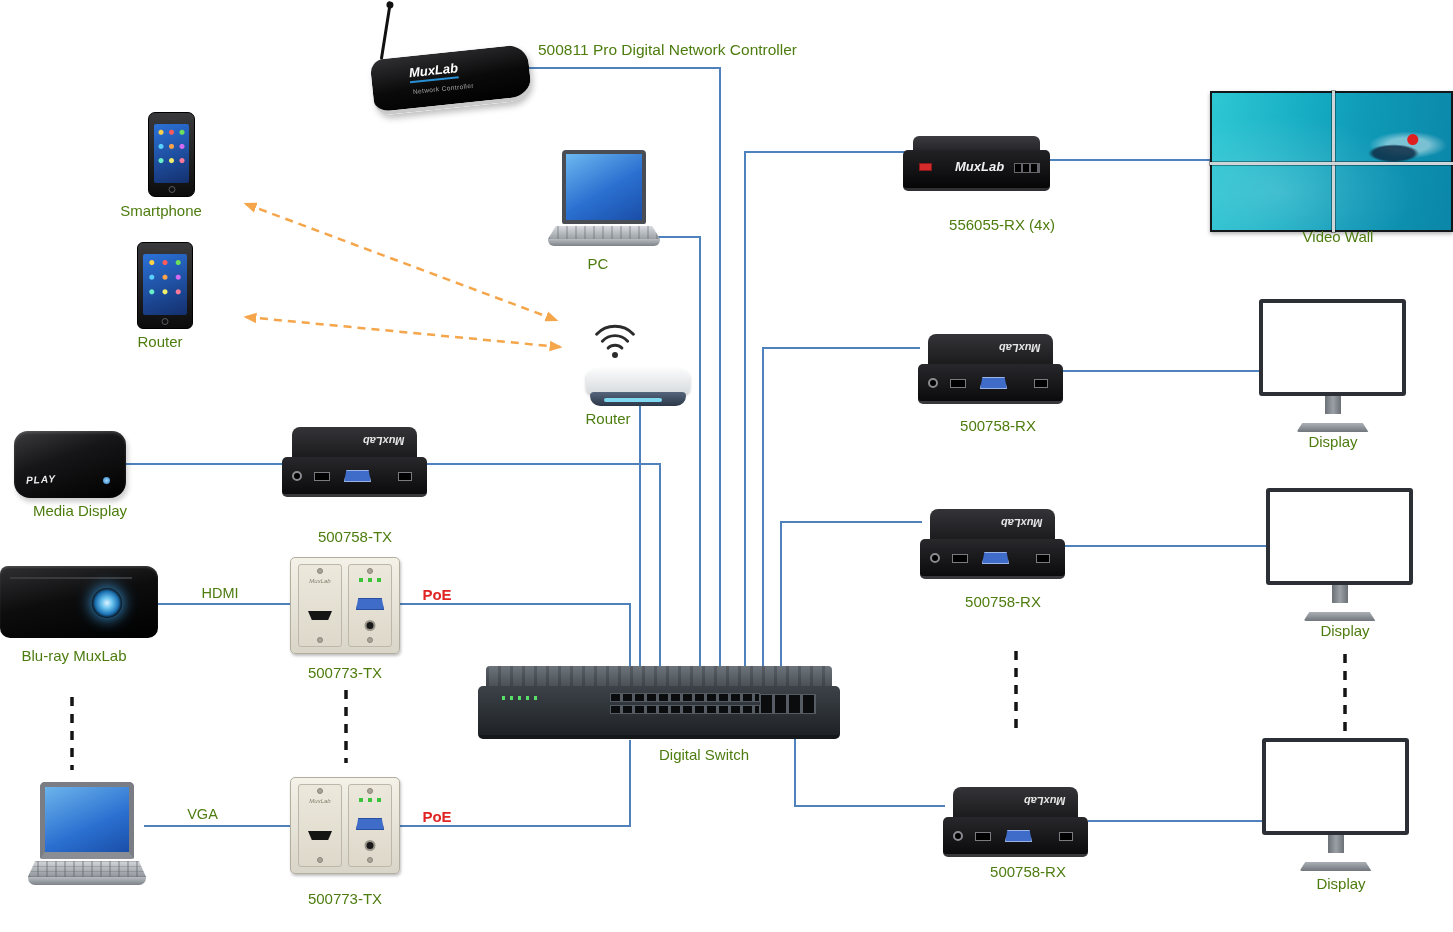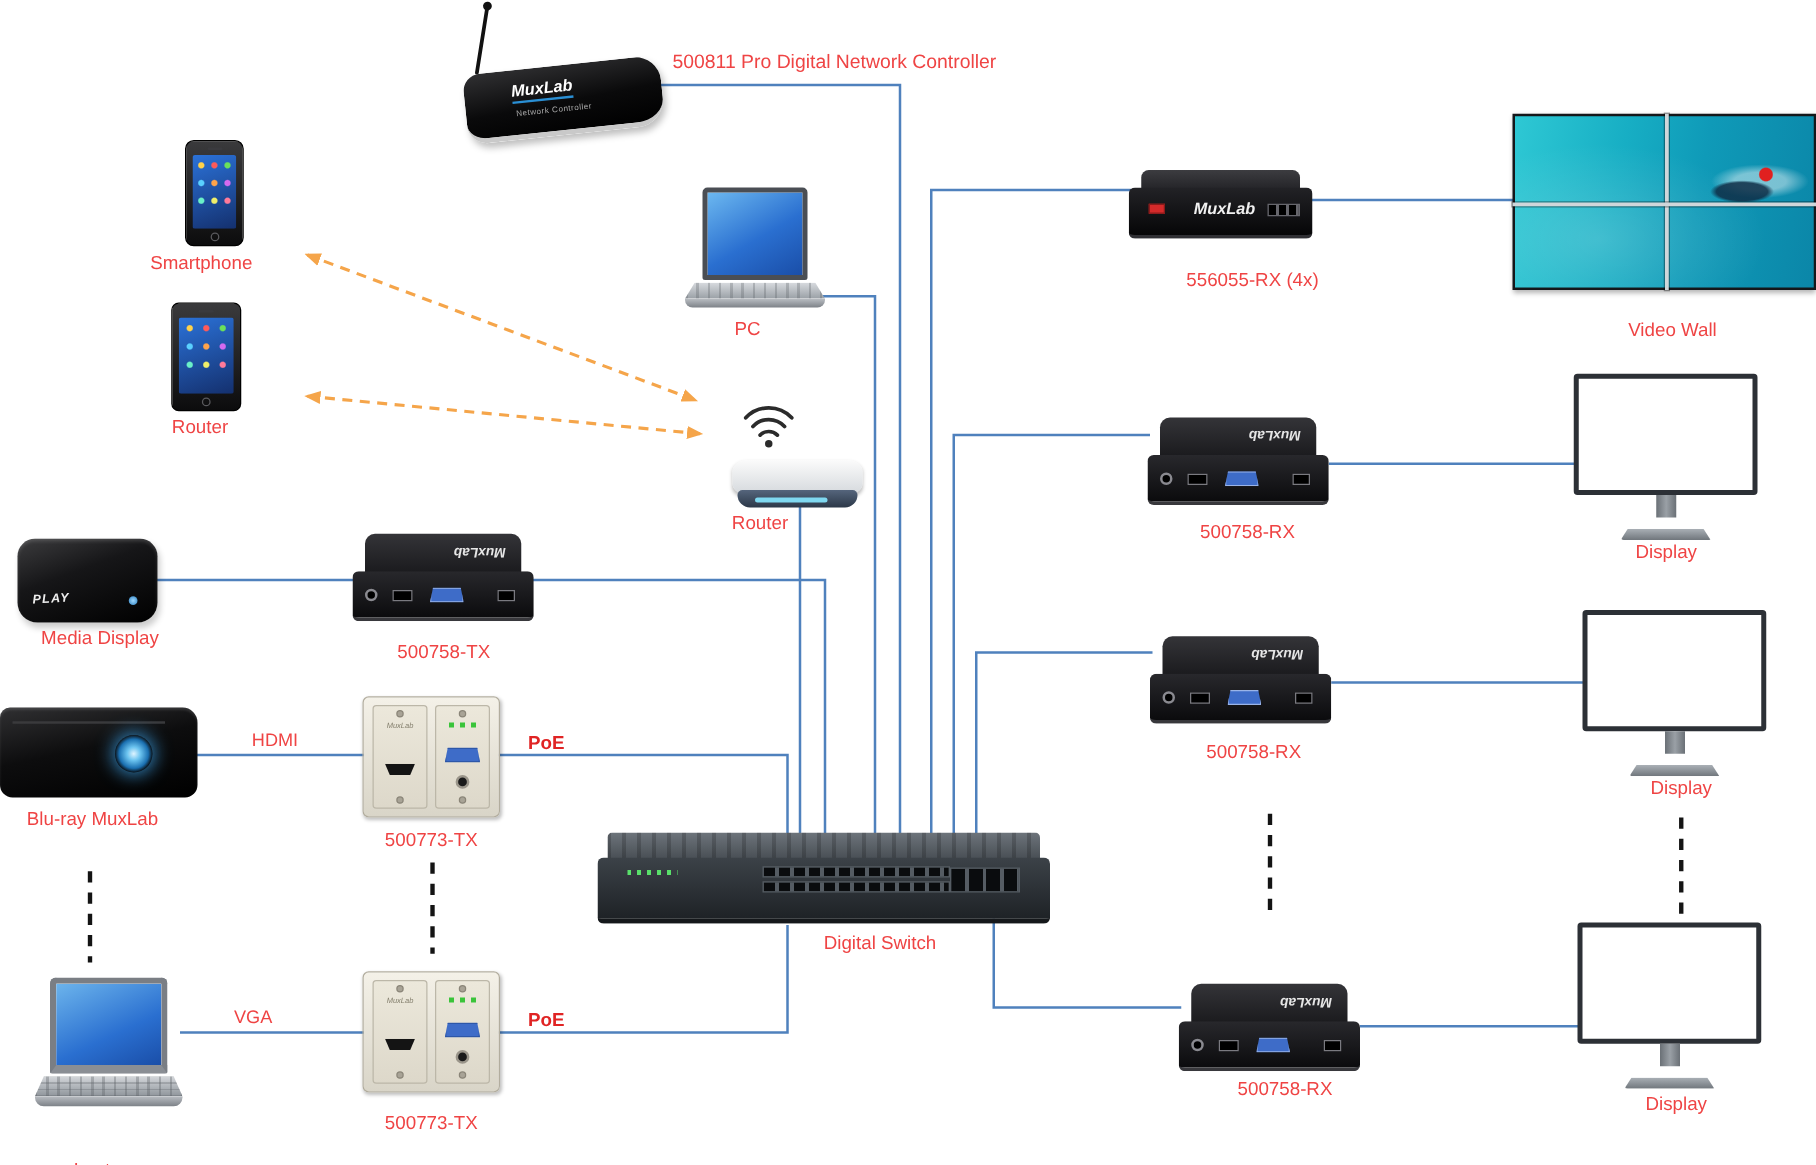--- a/index.html
+++ b/index.html
@@ -1,21 +1,21 @@
 <!DOCTYPE html>
 <html><head>
 <meta charset="utf-8">
 <style>
   *{box-sizing:border-box;margin:0;padding:0}
   html,body{background:#fff}
   body{font-family:"Liberation Sans","DejaVu Sans",sans-serif;color:#1f1f1f}
   .canvas{position:relative;width:1453px;height:932px;background:#fff;overflow:hidden}
   .wires{position:absolute;left:0;top:0;z-index:1}
   .dev{position:absolute;z-index:2}
-  .lbl{position:absolute;z-index:3;font-size:15px;color:#ef4444;text-align:center;line-height:1.45}
+  .lbl{position:absolute;z-index:3;font-size:15px;color:#4d7c0f;text-align:center;line-height:1.45}
   .lbl.title{font-size:15.5px;text-align:left}
   .lbl.poe{color:#e02424;font-weight:bold}
 
   
   .ctrl{left:368px;top:6px;width:170px;height:108px}
   .ctrl-ant{position:absolute;left:16px;top:0;width:3px;height:54px;background:#111;border-radius:2px;transform:rotate(9deg)}
   .ctrl-ant::before{content:"";position:absolute;top:-5px;left:-2px;width:7px;height:7px;background:#111;border-radius:50%}
   .ctrl-body{position:absolute;left:4px;top:46px;width:158px;height:56px;background:linear-gradient(175deg,#303032 0%,#0a0a0b 55%,#000 100%);border-radius:14px 20px 22px 16px;transform:rotate(-6deg);border-bottom:4px solid #c9c9c9;box-shadow:2px 4px 6px rgba(0,0,0,.25)}
   .ctrl-brand{position:absolute;left:38px;top:9px;color:#fff;font-style:italic;font-weight:bold;font-size:13px;border-bottom:2px solid #2a8fd4;padding-bottom:1px}
   .ctrl-sub{position:absolute;left:40px;top:32px;color:#aaa;font-size:6.5px;letter-spacing:.4px}
@@ -342,28 +342,28 @@
     <div class="disp-neck"></div>
     <div class="disp-base"></div>
   </div>
 
   <div class="lbl title" style="left:538px;top:39px;width:345px">500811 Pro Digital Network Controller</div>
   <div class="lbl" style="left:101px;top:200px;width:120px">Smartphone</div>
   <div class="lbl" style="left:110px;top:331px;width:100px">Router</div>
   <div class="lbl" style="left:568px;top:253px;width:60px">PC</div>
   <div class="lbl" style="left:570px;top:408px;width:76px">Router</div>
   <div class="lbl" style="left:20px;top:500px;width:120px">Media Display</div>
-  <div class="lbl" style="left:295px;top:511px;width:120px">500758-TX</div>
+  <div class="lbl" style="left:295px;top:526px;width:120px">500758-TX</div>
   <div class="lbl" style="left:11px;top:645px;width:126px">Blu-ray MuxLab</div>
   <div class="lbl" style="left:285px;top:662px;width:120px">500773-TX</div>
   <div class="lbl" style="left:23px;top:926px;width:118px">Laptop</div>
   <div class="lbl" style="left:285px;top:888px;width:120px">500773-TX</div>
   <div class="lbl" style="left:658px;top:744px;width:92px">Digital Switch</div>
   <div class="lbl" style="left:928px;top:214px;width:148px">556055-RX  (4x)</div>
-  <div class="lbl" style="left:1284px;top:254px;width:108px">Video Wall</div>
+  <div class="lbl" style="left:1284px;top:226px;width:108px">Video Wall</div>
   <div class="lbl" style="left:938px;top:415px;width:120px">500758-RX</div>
   <div class="lbl" style="left:1290px;top:431px;width:86px">Display</div>
   <div class="lbl" style="left:943px;top:591px;width:120px">500758-RX</div>
   <div class="lbl" style="left:1300px;top:620px;width:90px">Display</div>
   <div class="lbl" style="left:968px;top:861px;width:120px">500758-RX</div>
   <div class="lbl" style="left:1296px;top:873px;width:90px">Display</div>
   <div class="lbl" style="left:190px;top:583px;width:60px;font-size:14.5px">HDMI</div>
   <div class="lbl" style="left:175px;top:804px;width:55px;font-size:14.5px">VGA</div>
   <div class="lbl poe" style="left:414px;top:584px;width:46px">PoE</div>
   <div class="lbl poe" style="left:414px;top:806px;width:46px">PoE</div>

